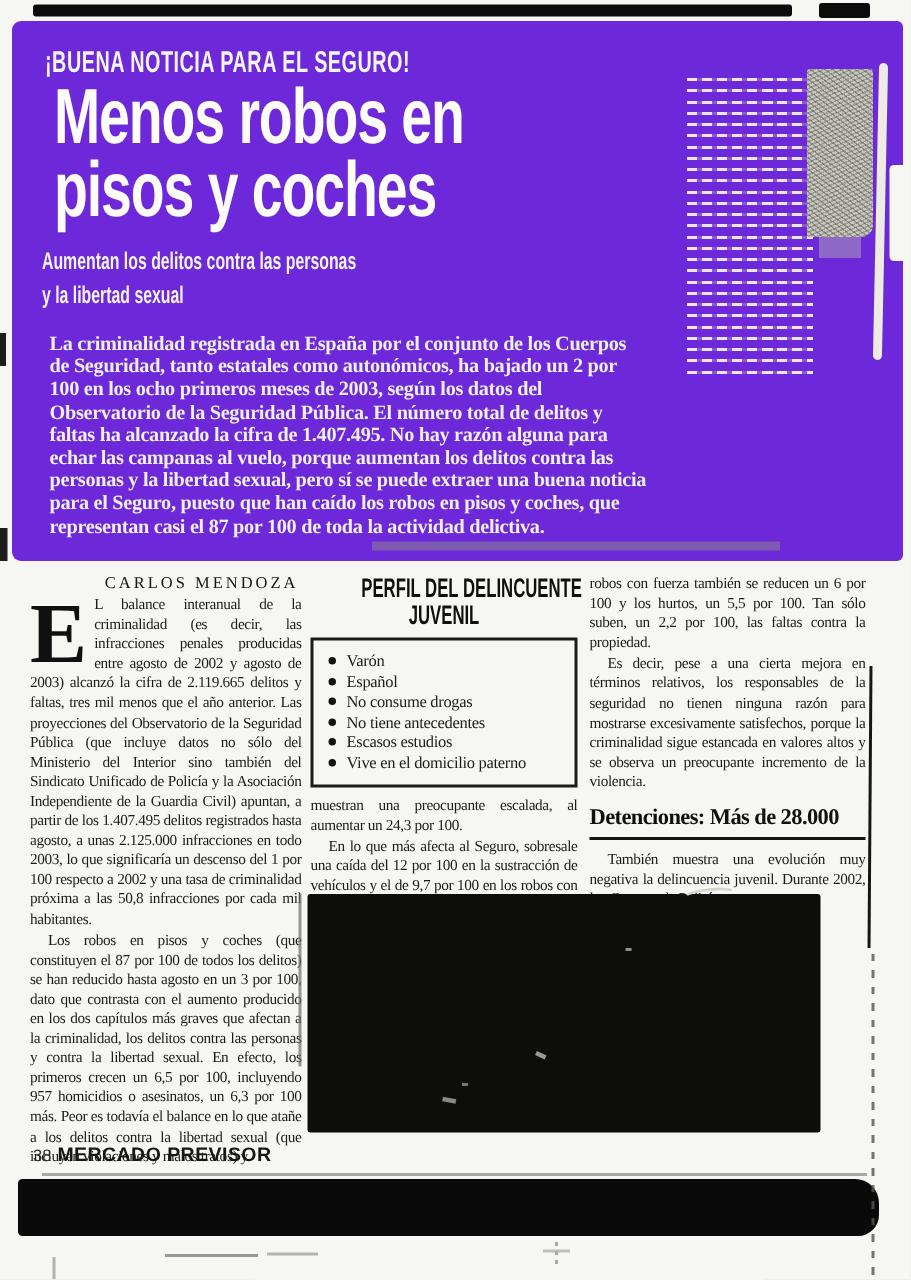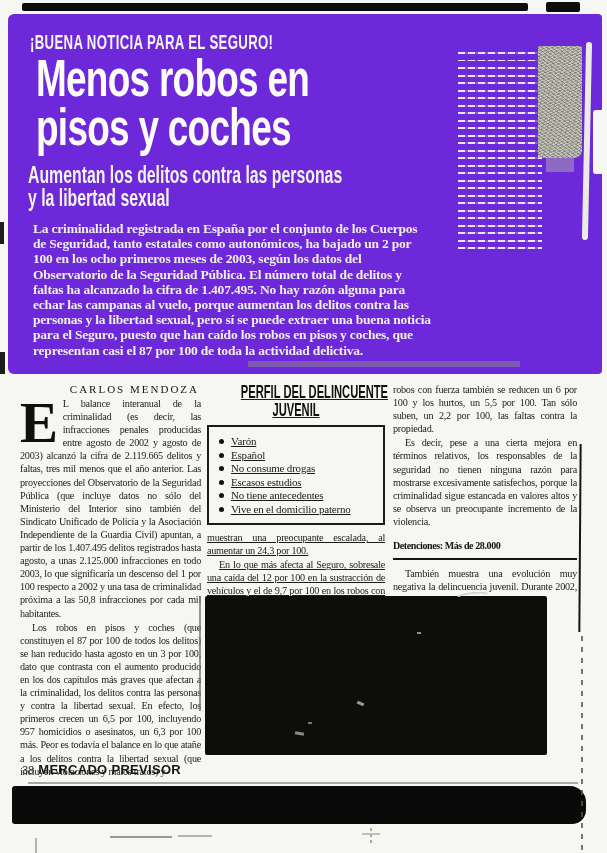--- a/index.html
+++ b/index.html
@@ -18,21 +18,21 @@
   .masthead{position:absolute;left:8px;top:14px;width:594px;height:360px;background:#6d28d9;
             border-radius:6px 4px 4px 6px;overflow:hidden;}
   .kicker{position:absolute;left:22px;top:17px;color:#f5f5f0;font-family:"Liberation Sans",sans-serif;
           font-weight:700;font-size:20px;line-height:22px;white-space:nowrap;
           transform:scaleX(.66);transform-origin:left top;letter-spacing:.5px;}
   .headline{position:absolute;left:28px;top:40px;margin:0;color:#fbfbf8;
             font-family:"Liberation Sans",sans-serif;font-weight:700;font-size:52px;line-height:49px;
             letter-spacing:-1px;}
   .hl-line{display:block;white-space:nowrap;transform:scaleX(.71);transform-origin:left top;}
   .subhead{position:absolute;left:20px;top:149px;margin:0;color:#f3f3ee;
-           font-family:"Liberation Sans",sans-serif;font-weight:700;font-size:24px;line-height:23px;}
+           font-family:"Liberation Sans",sans-serif;font-weight:700;font-size:16px;line-height:23px;}
   .sh-line{display:block;white-space:nowrap;transform:scaleX(.66);transform-origin:left top;}
   .lead{position:absolute;left:22px;top:204px;width:400px;margin:3px;color:#efefe9;
         font-weight:700;font-size:13.5px;line-height:15.2px;letter-spacing:-.2px;}
 
   
   .header-photo{position:absolute;left:426px;top:8px;width:168px;height:352px;overflow:hidden;}
   .blinds{position:absolute;left:24px;top:30px;width:84px;height:200px;
           background:repeating-linear-gradient(180deg,rgba(246,246,240,.92) 0 2px,transparent 2px 7.5px);
           -webkit-mask-image:repeating-linear-gradient(90deg,#000 0 7px,rgba(0,0,0,.25) 7px 10px);
           mask-image:repeating-linear-gradient(90deg,#000 0 7px,rgba(0,0,0,.25) 7px 10px);}
@@ -42,38 +42,38 @@
                            repeating-linear-gradient(-24deg,rgba(25,25,20,.22) 0 1px,transparent 1px 2.5px);
           box-shadow:0 22px 0 -8px rgba(185,185,172,.45);}
   .white-streak{position:absolute;left:150px;top:20px;width:6px;height:198px;background:#ecece5;
           transform:rotate(1.2deg);border-radius:3px;}
   .right-notch{position:absolute;left:159px;top:88px;width:12px;height:64px;background:#f6f6f2;border-radius:3px;}
   .header-smear{position:absolute;left:240px;top:347px;width:272px;height:6px;background:#8d8d87;opacity:.5;}
 
   
   .col{position:absolute;color:#1b1b1b;}
   .col1{left:20px;top:383px;width:181px;}
-  .col2{left:207px;top:384px;width:178px;text-decoration:underline;}
+  .col2{left:207px;top:384px;width:178px;}
   .col3{left:393px;top:383px;width:184px;}
   .para{margin:0;font-size:10.2px;line-height:13.1px;letter-spacing:-.25px;text-align:justify;}
   .para.indent{text-indent:12px;margin-top:1px;}
   .byline{font-size:11px;letter-spacing:2px;text-align:right;margin:0 2px 2px 0;color:#151515;}
   .dropcap{float:left;font-weight:700;font-size:57px;line-height:46px;margin:3px 5px 0 0;color:#101010;}
 
   .box-title{margin:0 0 6px 0;color:#0f0f0f;font-family:"Liberation Sans",sans-serif;
              font-weight:700;font-size:18px;line-height:17.5px;text-align:center;}
   .bt-line{display:block;white-space:nowrap;transform:scaleX(.62);transform-origin:center top;}
   .profile-box{margin:0;padding:8px 8px 7px 10px;border:2px solid #1a1a1a;list-style:none;background:transparent;}
   .profile-item{font-size:11px;line-height:13.5px;letter-spacing:-.2px;white-space:nowrap;}
   .dot{display:inline-block;width:5px;height:5px;background:#111;border-radius:50%;margin-right:7px;vertical-align:1px;}
   .col2 .para{margin-top:6px;}
   .col2 .para + .para{margin-top:1px;}
 
   .section-heading{margin:9px 0 7px 0;padding-bottom:4px;border-bottom:2px solid #141414;
-             font-family:"Liberation Serif",serif;font-weight:700;font-size:10px;line-height:17px;
+             font-family:"Liberation Serif",serif;font-weight:700;font-size:15px;line-height:17px;
              letter-spacing:-.4px;white-space:nowrap;color:#101010;}
 
   
   .article-photo{position:absolute;left:205px;top:596px;width:342px;height:159px;background:#0d0d0c;border-radius:2px;}
   .speck{position:absolute;}
   .speck.s1{left:250px;top:-4px;width:36px;height:10px;border:2px solid transparent;border-top-color:#d5d5cc;
             border-radius:50%;transform:rotate(-6deg);}
   .speck.s2{left:212px;top:36px;width:4px;height:2px;background:#8f8f88;}
   .speck.s3{left:152px;top:106px;width:7px;height:3px;background:#9a9a92;transform:rotate(25deg);}
   .speck.s4{left:90px;top:136px;width:9px;height:3px;background:#8a8a84;transform:rotate(10deg);}
@@ -141,22 +141,22 @@
 
     <section class="col col2">
       <h3 class="box-title">
         <span class="bt-line">PERFIL DEL DELINCUENTE</span>
         <span class="bt-line">JUVENIL</span>
       </h3>
       <ul class="profile-box">
           <li class="profile-item"><span class="dot"></span><span class="item-text">Varón</span></li>
           <li class="profile-item"><span class="dot"></span><span class="item-text">Español</span></li>
           <li class="profile-item"><span class="dot"></span><span class="item-text">No consume drogas</span></li>
+          <li class="profile-item"><span class="dot"></span><span class="item-text">No tiene antecedentes</span></li>
           <li class="profile-item"><span class="dot"></span><span class="item-text">Escasos estudios</span></li>
-          <li class="profile-item"><span class="dot"></span><span class="item-text">No tiene antecedentes</span></li>
           <li class="profile-item"><span class="dot"></span><span class="item-text">Vive en el domicilio paterno</span></li>
         </ul>
       <p class="para">muestran una preocupante escalada, al aumentar un 24,3 por 100.</p>
       <p class="para indent">En lo que más afecta al Seguro, sobresale una caída del 12 por 100 en la sustracción de vehículos y el de 9,7 por 100 en los robos con violencia. Los</p>
     </section>
 
     <section class="col col3">
       <p class="para">robos con fuerza también se reducen un 6 por 100 y los hurtos, un 5,5 por 100. Tan sólo suben, un 2,2 por 100, las faltas contra la propiedad.</p>
       <p class="para indent">Es decir, pese a una cierta mejora en términos relativos, los responsables de la seguridad no tienen ninguna razón para mostrarse excesivamente satisfechos, porque la criminalidad sigue estancada en valores altos y se observa un preocupante incremento de la violencia.</p>
       <h3 class="section-heading">Detenciones: Más de 28.000</h3>

